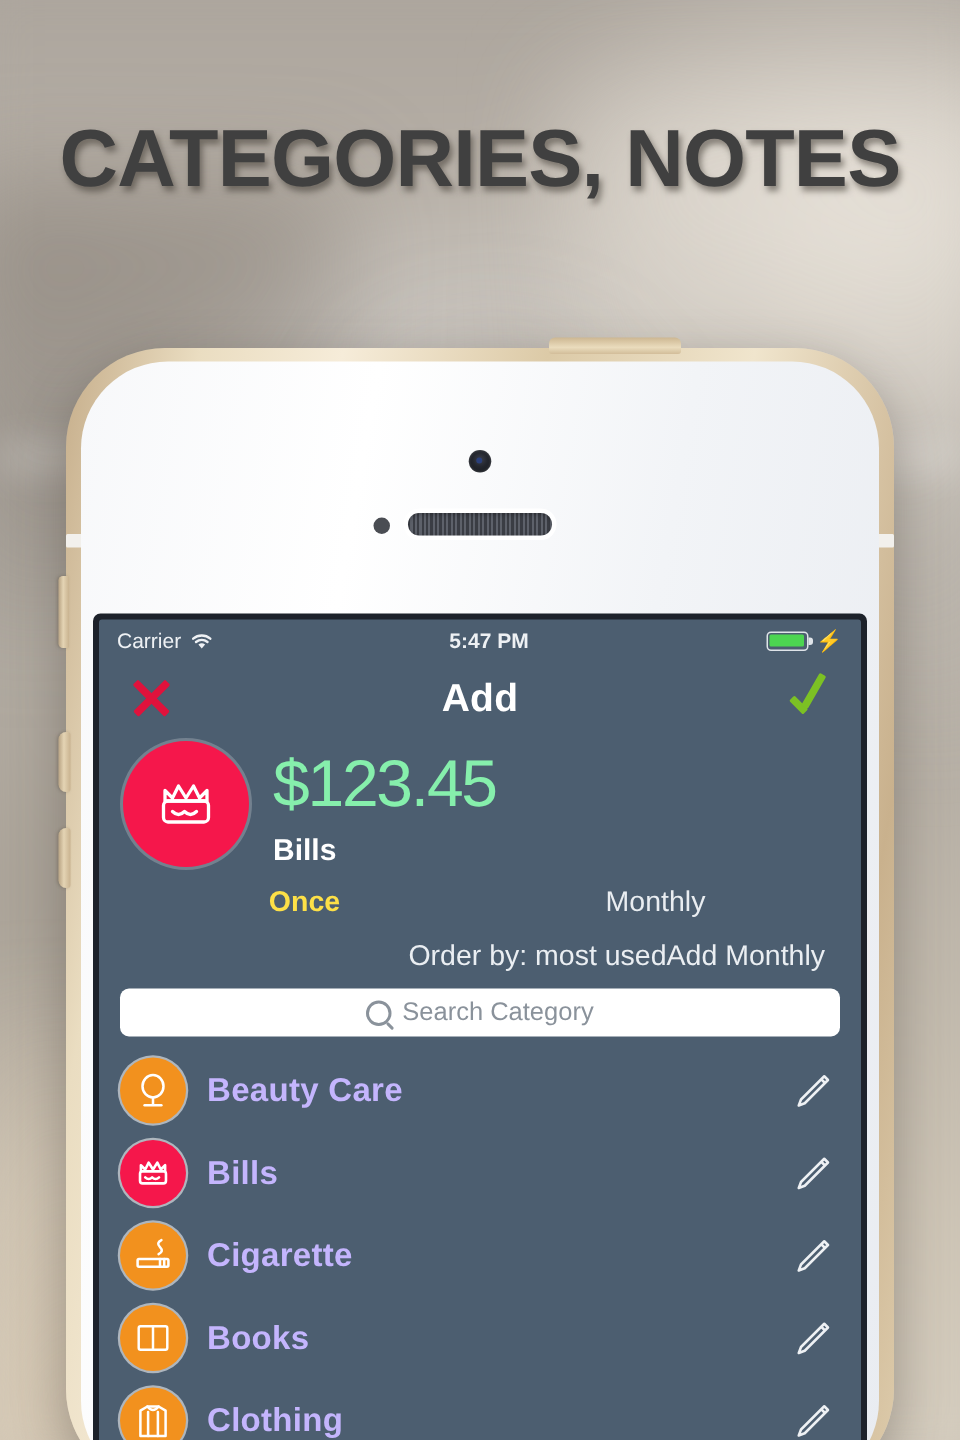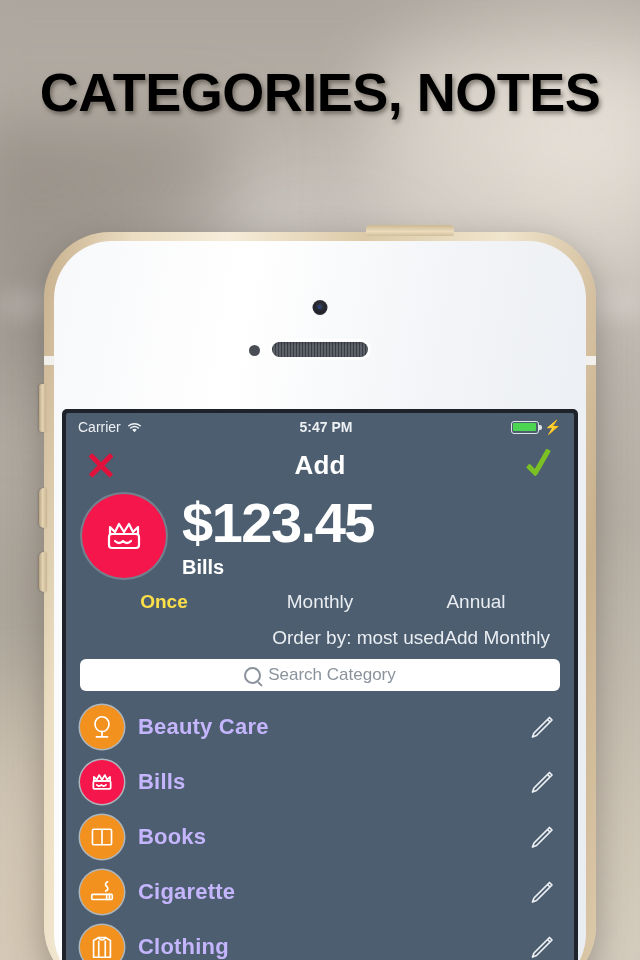--- a/index.html
+++ b/index.html
@@ -40,22 +40,22 @@
     filter:blur(30px);
   }
   .bg-line{
     position:absolute;left:0;right:0;top:292px;height:26px;
     background:linear-gradient(180deg,rgba(255,255,255,0),rgba(255,255,255,.38),rgba(255,255,255,0));
     filter:blur(12px);
   }
 
   
   .headline{
-    position:absolute;left:0;right:0;top:60px;
-    text-align:center;color:#000000;
+    position:absolute;left:0;right:0;top:74px;
+    text-align:center;color:#404040;
     font-weight:bold;font-size:54px;line-height:64px;
     letter-spacing:-0.5px;
     text-shadow:2px 3px 4px rgba(60,54,48,.55);
     -webkit-font-smoothing:antialiased;
   }
   .headline div{white-space:nowrap;}
 
   
   .phone{
     position:absolute;left:44px;top:232px;width:552px;height:760px;
@@ -132,21 +132,21 @@
   .nav-check::after{content:"";position:absolute;left:10px;top:20px;width:25px;height:4.5px;background:#7cc124;border-radius:1px;transform:rotate(-60deg);transform-origin:left center;}
 
   
   .amount-row{display:flex;align-items:center;padding:4px 16px 2px 16px;}
   .amount-badge{
     width:84px;height:84px;border-radius:50%;flex:0 0 auto;
     background:#f5174b;display:flex;align-items:center;justify-content:center;
     box-shadow:0 0 0 2px rgba(255,255,255,.22);
   }
   .amount-text{margin-left:16px;}
-  .amount-value{font-size:56px;font-weight:bold;line-height:60px;letter-spacing:-1.5px;color:#ffffff;}
+  .amount-value{font-size:44px;font-weight:normal;line-height:60px;letter-spacing:-1.5px;color:#86efac;}
   .amount-label{font-size:20px;font-weight:bold;line-height:24px;margin-top:2px;color:#ffffff;}
 
   
   .tabs{display:flex;padding:10px 20px 6px 20px;}
   .tab{flex:1;text-align:center;font-size:19px;color:#e9edf1;cursor:pointer;}
   .tab.active{font-weight:bold;color:#fde047;}
 
   
   .order-row{display:flex;align-items:center;justify-content:flex-end;padding:8px 24px 6px 12px;font-size:19px;color:#eaeef2;}
   .order-row span{cursor:pointer;}
@@ -241,21 +241,20 @@
           </div>
           <div class="amount-text">
             <div class="amount-value">$123.45</div>
             <div class="amount-label">Bills</div>
           </div>
         </div>
 
         <div class="tabs">
           <div class="tab active">Once</div>
           <div class="tab">Monthly</div>
-          <div class="tab">Annual</div>
         </div>
 
         <div class="order-row">
           <span>Order by: most used</span>
           <span>Add Monthly</span>
         </div>
 
         <div class="search-wrap">
           <div class="search">
             <span class="mag"></span>
@@ -290,40 +289,20 @@
             <div class="cat-icon" style="background:#f5174b">
               <svg viewBox="0 0 52 52" width="30" height="30">
                 <g fill="none" stroke="#ffffff" stroke-width="3" stroke-linejoin="round" stroke-linecap="round">
                   <path d="M12 24 L12 17 L17 22 L21 14 L26 22 L31 14 L35 22 L40 17 L40 24 Z"></path>
                   <rect x="11" y="24" width="30" height="14" rx="3"></rect>
                   <path d="M17 31 q4 4 8 0 q4 4 8 0"></path>
                 </g>
               </svg>
             </div>
             <div class="cat-name">Bills</div>
-            <div class="pencil">
-              <svg class="pencil-svg" viewBox="0 0 30 30">
-                <g fill="none" stroke="#eef1f4" stroke-width="1.7" stroke-linejoin="round">
-                  <path d="M23.5 5.5 L26 8 L10.5 23.5 L6.5 25 L8 21 Z"></path>
-                  <path d="M21.5 7.5 L24 10"></path>
-                </g>
-              </svg>
-            </div>
-          </div>
-
-          <div class="row">
-            <div class="cat-icon" style="background:#f2911e">
-              <svg viewBox="0 0 30 30" width="26" height="26">
-                <g fill="none" stroke="#ffffff" stroke-width="1.9" stroke-linejoin="round">
-                  <rect x="4" y="6" width="22" height="18" rx="1.5"></rect>
-                  <path d="M15 6 L15 24"></path>
-                </g>
-              </svg>
-            </div>
-            <div class="cat-name">Books</div>
             <div class="pencil">
               <svg class="pencil-svg" viewBox="0 0 30 30">
                 <g fill="none" stroke="#eef1f4" stroke-width="1.7" stroke-linejoin="round">
                   <path d="M23.5 5.5 L26 8 L10.5 23.5 L6.5 25 L8 21 Z"></path>
                   <path d="M21.5 7.5 L24 10"></path>
                 </g>
               </svg>
             </div>
           </div>
 
@@ -344,20 +323,40 @@
                 <g fill="none" stroke="#eef1f4" stroke-width="1.7" stroke-linejoin="round">
                   <path d="M23.5 5.5 L26 8 L10.5 23.5 L6.5 25 L8 21 Z"></path>
                   <path d="M21.5 7.5 L24 10"></path>
                 </g>
               </svg>
             </div>
           </div>
 
           <div class="row">
             <div class="cat-icon" style="background:#f2911e">
+              <svg viewBox="0 0 30 30" width="26" height="26">
+                <g fill="none" stroke="#ffffff" stroke-width="1.9" stroke-linejoin="round">
+                  <rect x="4" y="6" width="22" height="18" rx="1.5"></rect>
+                  <path d="M15 6 L15 24"></path>
+                </g>
+              </svg>
+            </div>
+            <div class="cat-name">Books</div>
+            <div class="pencil">
+              <svg class="pencil-svg" viewBox="0 0 30 30">
+                <g fill="none" stroke="#eef1f4" stroke-width="1.7" stroke-linejoin="round">
+                  <path d="M23.5 5.5 L26 8 L10.5 23.5 L6.5 25 L8 21 Z"></path>
+                  <path d="M21.5 7.5 L24 10"></path>
+                </g>
+              </svg>
+            </div>
+          </div>
+
+          <div class="row">
+            <div class="cat-icon" style="background:#f2911e">
               <svg viewBox="0 0 30 30" width="28" height="28">
                 <g fill="none" stroke="#ffffff" stroke-width="1.8" stroke-linejoin="round" stroke-linecap="round">
                   <path d="M11 5 L6 8 L6 26 L24 26 L24 8 L19 5 Z"></path>
                   <path d="M11 5 q4 5 8 0"></path>
                   <path d="M11.5 9 L11.5 26"></path>
                   <path d="M18.5 9 L18.5 26"></path>
                 </g>
               </svg>
             </div>
             <div class="cat-name">Clothing</div>

